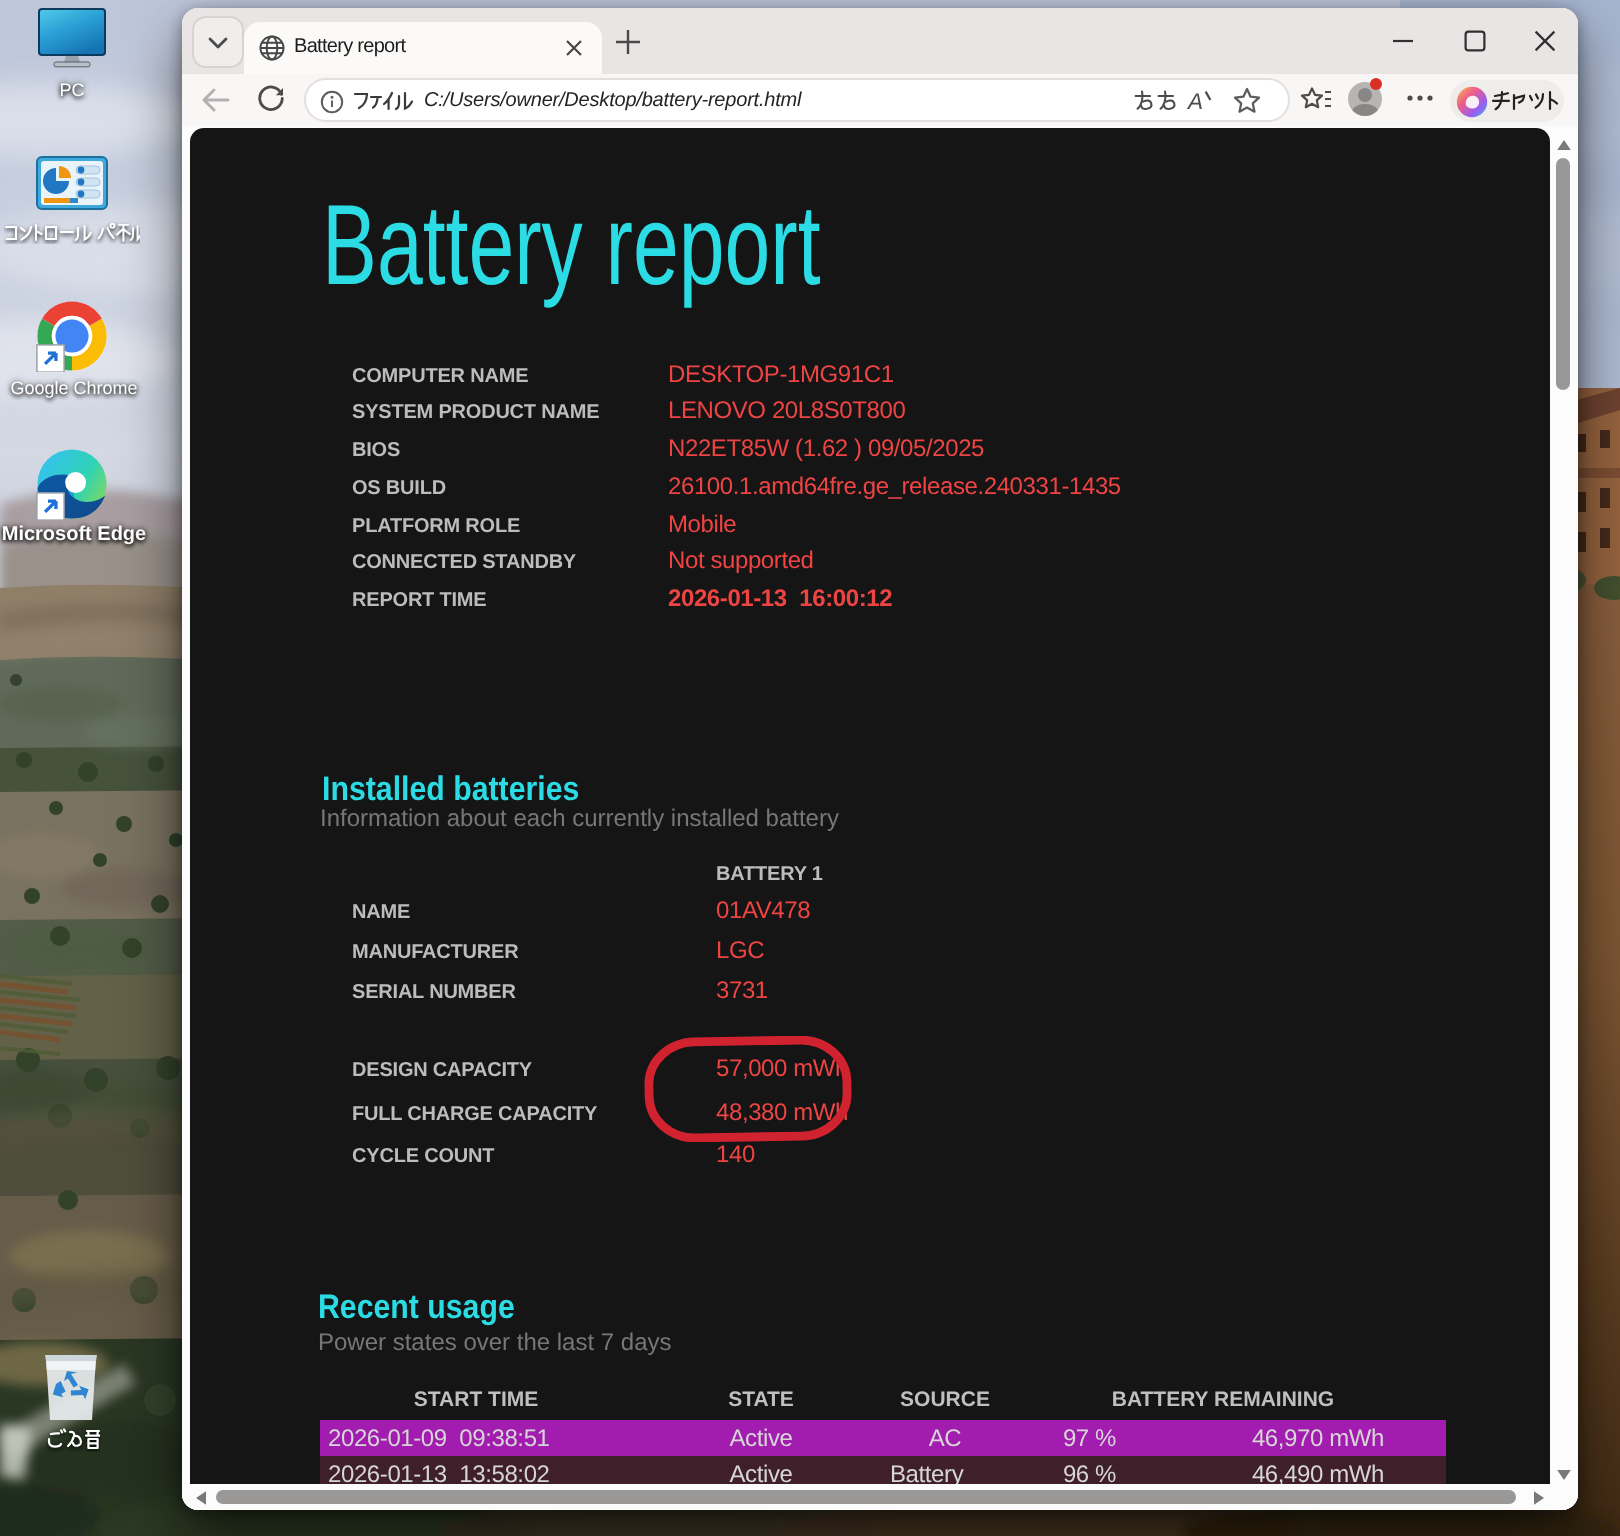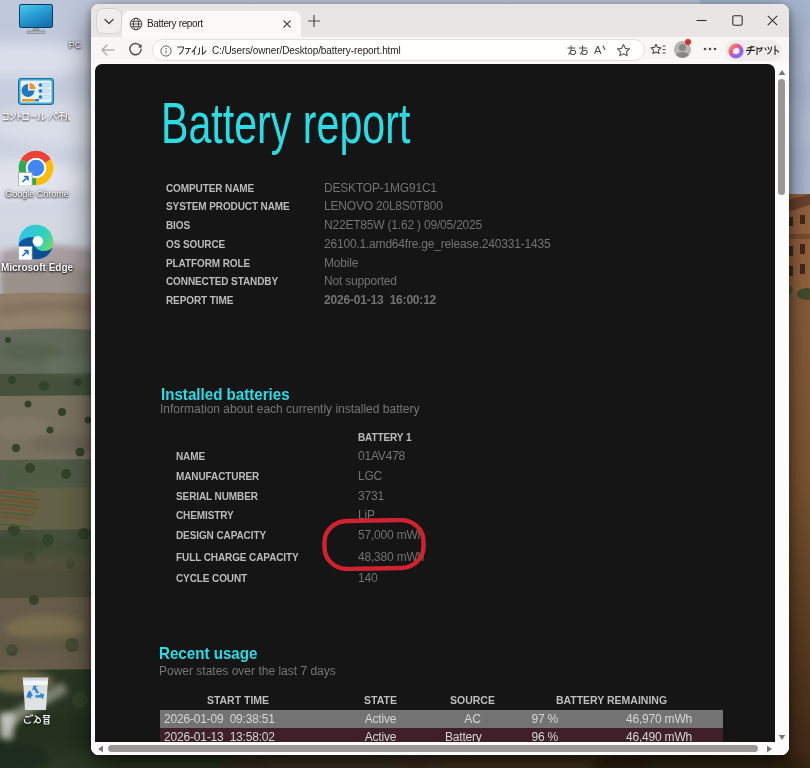--- a/index.html
+++ b/index.html
@@ -9,33 +9,33 @@
   .icon{position:absolute;}
   .ilabel{position:absolute;color:#fff;text-align:center;font-size:9.5px;
     text-shadow:0 1px 2px rgba(0,0,0,.95),0 0 3px rgba(0,0,0,.8);white-space:nowrap;}
   
   .win{position:absolute;left:91px;top:4px;width:698px;height:751px;border-radius:8px;
     background:#f9f7f6;box-shadow:0 14px 30px rgba(0,0,0,.55),0 2px 8px rgba(0,0,0,.4);}
   .tabs{position:absolute;left:0;top:0;width:698px;height:33px;background:#e8e5e4;border-radius:8px 8px 0 0;}
   .chev{position:absolute;left:6px;top:5px;width:24px;height:24px;border-radius:6px;background:#f0eeed;box-shadow:0 0 0 1px #d6d3d2;}
   .tab{position:absolute;left:31px;top:7px;width:179px;height:26px;background:#fbfaf9;border-radius:8px 8px 0 0;}
   .tabtxt{position:absolute;left:25px;top:7px;font-size:10px;color:#1c1c1c;letter-spacing:-0.35px;}
-  .toolbar{position:absolute;left:0;top:33px;width:698px;height:26px;background:#f9f7f6;}
+  .toolbar{position:absolute;left:0;top:33px;width:698px;height:26px;background:#f9f7f6;font-style:italic;}
   .pill{position:absolute;left:61px;top:2px;width:493px;height:22px;background:#fff;
     border:1px solid #e2dfde;border-radius:12px;box-sizing:border-box;}
   .chatpill{position:absolute;left:634px;top:3px;width:57px;height:21px;background:#efedec;border-radius:11px;}
   .client{position:absolute;left:0;top:59px;width:698px;height:692px;background:#fdfcfc;border-radius:0 0 8px 8px;}
   .page{position:absolute;left:4px;top:1px;width:680px;height:678px;background:#151515;border-radius:7px 7px 0 0;overflow:hidden;}
   
   .ttl{position:absolute;left:66px;top:26px;font-size:57px;color:#2bdce5;
     transform:scaleX(0.722);transform-origin:0 0;white-space:nowrap;letter-spacing:0px;font-weight:400;}
   .lbl{font-weight:bold;font-size:10px;color:#bcbcbc;letter-spacing:-0.1px;}
-  .val{font-size:12px;color:#737373;letter-spacing:-0.2px;}
+  .val{font-size:12px;color:#ef4444;letter-spacing:-0.2px;}
   .irow{position:absolute;left:71px;white-space:nowrap;}
-  .irow .lbl{display:inline-block;width:158px;}
+  .irow .lbl{display:inline-block;width:158px;margin-left:10px;}
   .brow{position:absolute;left:81px;white-space:nowrap;}
   .brow .lbl{display:inline-block;width:182px;}
   .sect{position:absolute;font-weight:bold;font-size:17px;color:#2bdce5;letter-spacing:0px;transform:scaleX(0.89);transform-origin:0 0;white-space:nowrap;}
   .sub{position:absolute;font-size:12px;color:#777;}
   
   .vsb{position:absolute;left:684px;top:1px;width:14px;height:678px;background:#fdfcfc;}
   .hsb{position:absolute;left:0px;top:679px;width:698px;height:13px;background:#fdfcfc;border-radius:0 0 8px 8px;}
   .thumbv{position:absolute;left:3px;top:15px;width:7px;height:116px;background:#9a9896;border-radius:4px;}
   .thumbh{position:absolute;left:17px;top:3px;width:650px;height:7px;background:#9a9896;border-radius:4px;}
   .thd{position:absolute;top:0;font-weight:bold;font-size:10.5px;color:#bfbfbf;text-align:center;}
@@ -196,21 +196,21 @@
         <linearGradient id="mon" x1="0" y1="0" x2="0.6" y2="1">
       <stop offset="0" stop-color="#52cbe8"></stop>
           <stop offset="0.5" stop-color="#2a9fd6"></stop>
           <stop offset="1" stop-color="#1674b4"></stop>
     </linearGradient>
       </defs>
     <rect x="0.5" y="0.5" width="33" height="23" rx="1.5" fill="url(#mon)" stroke="#0d3b5e" stroke-width="1"></rect>
     <path d="M14,24 L20,24 21,27 13,27 Z" fill="#9aa2ab"></path>
     <rect x="8" y="27" width="18" height="2.4" rx="1" fill="#b9bfc7" stroke="#5a6168" stroke-width="0.5"></rect>
   </svg>
-  <div class="ilabel" style="left:12px;top:40px;width:72px;font-size:9px;padding-left:27px;">PC</div>
+  <div class="ilabel" style="left:0px;top:40px;width:72px;font-size:9px;">PC</div>
 
   <svg class="icon" style="left:18px;top:78px" width="36" height="27" viewBox="0 0 36 27">
     <rect x="0.5" y="0.5" width="35" height="26" rx="2.5" fill="#3fa9dc" stroke="#1d6f9e" stroke-width="1"></rect>
     <rect x="2.5" y="2.5" width="31" height="22" rx="1.5" fill="#e9f3fa"></rect>
     <path d="M10,6 A6.5,6.5 0 1 0 16.5,12.5 L10,12.5 Z" fill="#2277c4"></path>
     <path d="M11.5,5 L11.5,11 17.5,11 A6,6 0 0 0 11.5,5 Z" fill="#f0950f"></path>
     <g fill="#cfe4f2" stroke="#9fc4dd" stroke-width="0.5">
       <rect x="20" y="5" width="12" height="4" rx="2"></rect>
       <rect x="20" y="11" width="12" height="4" rx="2"></rect>
       <rect x="20" y="17" width="12" height="4" rx="2"></rect>
@@ -406,51 +406,50 @@
           </g>
         </svg>
       </div>
     </div>
     <div class="client">
       <div class="page">
         <div class="ttl">Battery report</div>
         <div class="irow" style="top:113.5px"><span class="lbl">COMPUTER NAME</span><span class="val">DESKTOP-1MG91C1</span></div>
         <div class="irow" style="top:132.3px"><span class="lbl">SYSTEM PRODUCT NAME</span><span class="val">LENOVO 20L8S0T800</span></div>
         <div class="irow" style="top:151px"><span class="lbl">BIOS</span><span class="val">N22ET85W (1.62 ) 09/05/2025</span></div>
-        <div class="irow" style="top:169.8px"><span class="lbl">OS SOURCE</span><span class="val">26100.1.amd64fre.ge_release.240331-1435</span></div>
+        <div class="irow" style="top:169.8px"><span class="lbl">OS BUILD</span><span class="val">26100.1.amd64fre.ge_release.240331-1435</span></div>
         <div class="irow" style="top:207.3px"><span class="lbl">CONNECTED STANDBY</span><span class="val">Not supported</span></div>
         <div class="irow" style="top:188.5px"><span class="lbl">PLATFORM ROLE</span><span class="val">Mobile</span></div>
         <div class="irow" style="top:226px"><span class="lbl">REPORT TIME</span><span class="val" style="font-weight:bold">2026-01-13&nbsp;&nbsp;16:00:12</span></div>
 
         <div class="sect" style="left:66px;top:320.5px">Installed batteries</div>
         <div class="sub" style="left:65px;top:338px">Information about each currently installed battery</div>
 
         <div class="brow" style="top:362.7px"><span class="lbl"></span><span class="lbl">BATTERY 1</span></div>
         <div class="brow" style="top:382.3px"><span class="lbl">NAME</span><span class="val">01AV478</span></div>
         <div class="brow" style="top:402.2px"><span class="lbl">MANUFACTURER</span><span class="val">LGC</span></div>
         <div class="brow" style="top:421.8px"><span class="lbl">SERIAL NUMBER</span><span class="val">3731</span></div>
-        <div class="brow" style="top:441.4px"><span class="lbl">CHEMISTRY</span><span class="val">LiP</span></div>
         <div class="brow" style="top:460.6px"><span class="lbl">DESIGN CAPACITY</span><span class="val">57,000 mWh</span></div>
         <div class="brow" style="top:483.2px"><span class="lbl">FULL CHARGE CAPACITY</span><span class="val">48,380 mWh</span></div>
         <div class="brow" style="top:503.9px"><span class="lbl">CYCLE COUNT</span><span class="val">140</span></div>
         <svg style="position:absolute;left:227px;top:454px" width="104" height="53" viewBox="0 0 104 53">
           <rect x="2.5" y="2.5" width="99" height="48" rx="23" ry="21" stroke="#d12230" stroke-width="4.4" fill="none" transform="rotate(-1 52 26)"></rect>
         </svg>
 
         <div class="sect" style="left:64px;top:580px">Recent usage</div>
         <div class="sub" style="left:64px;top:599.5px">Power states over the last 7 days</div>
 
         <div style="position:absolute;left:65px;top:629.5px;width:563px;">
           <div style="position:relative;height:16px;">
             <span class="thd" style="left:0;width:156px;">START TIME</span>
             <span class="thd" style="left:156px;width:129px;">STATE</span>
             <span class="thd" style="left:285px;width:55px;">SOURCE</span>
             <span class="thd" style="left:340px;width:223px;">BATTERY REMAINING</span>
           </div>
-          <div class="trow" style="background:#737373;">
+          <div class="trow" style="background:#a21caf;">
             <span class="tc" style="left:4px;text-align:left;width:150px;">2026-01-09&nbsp;&nbsp;09:38:51</span>
             <span class="tc" style="left:156px;width:129px;text-align:center;">Active</span>
             <span class="tc" style="left:285px;width:55px;text-align:center;">AC</span>
             <span class="tc" style="left:340px;width:58px;text-align:right;">97 %</span>
             <span class="tc" style="left:398px;width:134px;text-align:right;">46,970 mWh</span>
           </div>
           <div class="trow" style="background:#3e1f2a;">
             <span class="tc" style="left:4px;text-align:left;width:150px;">2026-01-13&nbsp;&nbsp;13:58:02</span>
             <span class="tc" style="left:156px;width:129px;text-align:center;">Active</span>
             <span class="tc" style="left:285px;width:55px;text-align:left;">Battery</span>

